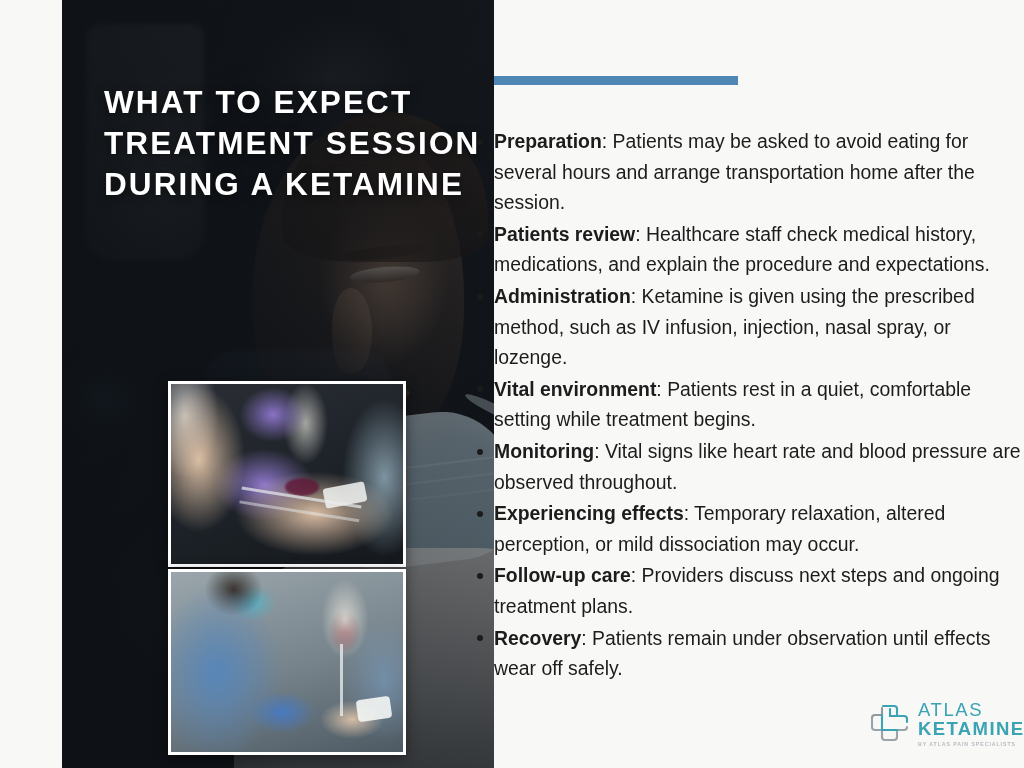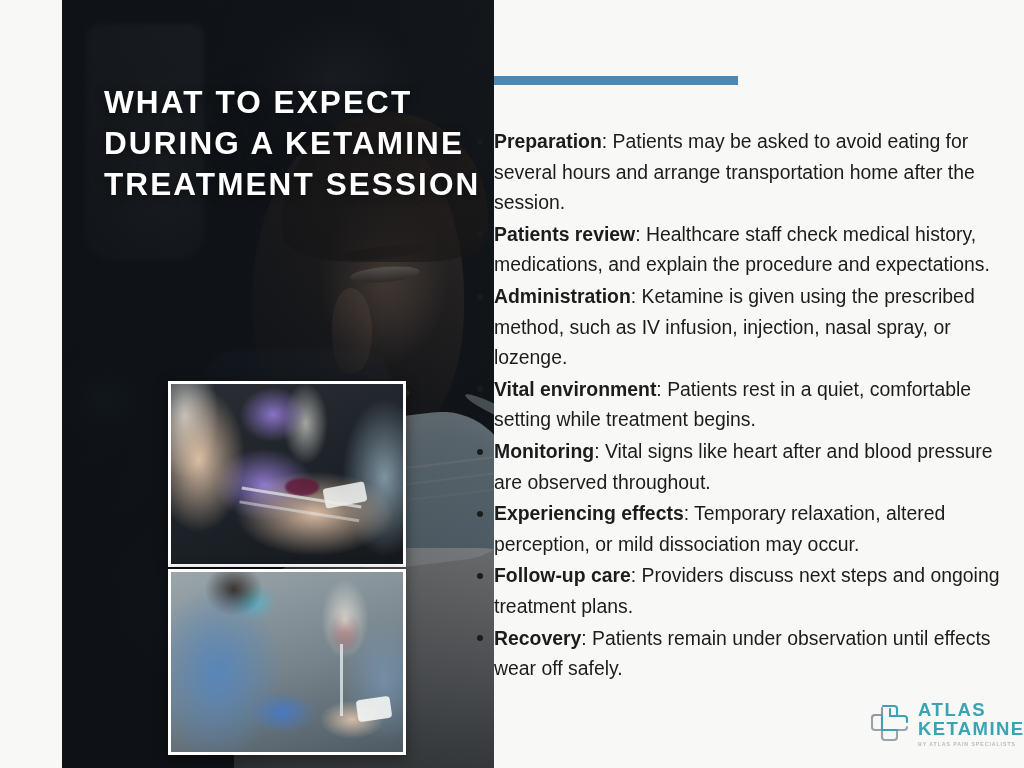--- a/index.html
+++ b/index.html
@@ -191,21 +191,21 @@
   }
   .bullets b{font-weight:700;}
 
   
   .logo{
     position:absolute;left:866px;top:700px;width:150px;height:52px;
   }
   .logo-mark{position:absolute;left:0;top:2px;width:46px;height:46px;}
   .logo-text{position:absolute;left:52px;top:0px;}
   .logo-l1{
-    color:#3aa3b4;font-weight:700;font-size:18.5px;letter-spacing:1.6px;
+    color:#3aa3b4;font-weight:400;font-size:18.5px;letter-spacing:1.6px;
     line-height:19px;
   }
   .logo-l2{
     color:#3aa3b4;font-weight:700;font-size:18.5px;letter-spacing:1.4px;
     line-height:20px;
     text-align:center;
   }
   .logo-sub{
     color:#b4bcc0;font-weight:700;font-size:5.2px;letter-spacing:.95px;
     line-height:8px;margin-top:1px;
@@ -230,22 +230,22 @@
         <div class="lips"></div>
         <div class="mask-strap"></div>
         <div class="mask"></div>
         <div class="coat"></div>
       </div>
       <div class="hero-tint"></div>
     </div>
 
     <div class="title">
       <span>WHAT TO EXPECT</span>
+      <span>TREATMENT SESSION</span>
       <span>DURING A KETAMINE</span>
-      <span>TREATMENT SESSION</span>
     </div>
 
     <div class="inset inset-1">
       <div class="ph p1">
         <div class="p1-site"></div>
         <div class="p1-tape"></div>
       </div>
     </div>
 
     <div class="inset inset-2">
@@ -264,21 +264,21 @@
     <li>
       <b>Patients review</b><span>: Healthcare staff check medical history, medications, and explain the procedure and expectations.</span>
     </li>
     <li>
       <b>Administration</b><span>: Ketamine is given using the prescribed method, such as IV infusion, injection, nasal spray, or lozenge.</span>
     </li>
     <li>
       <b>Vital environment</b><span>: Patients rest in a quiet, comfortable setting while treatment begins.</span>
     </li>
     <li>
-      <b>Monitoring</b><span>: Vital signs like heart after and blood pressure are observed throughout.</span>
+      <b>Monitoring</b><span>: Vital signs like heart rate and blood pressure are observed throughout.</span>
     </li>
     <li>
       <b>Experiencing effects</b><span>: Temporary relaxation, altered perception, or mild dissociation may occur.</span>
     </li>
     <li>
       <b>Follow-up care</b><span>: Providers discuss next steps and ongoing treatment plans.</span>
     </li>
     <li>
       <b>Recovery</b><span>: Patients remain under observation until effects wear off safely.</span>
     </li>

